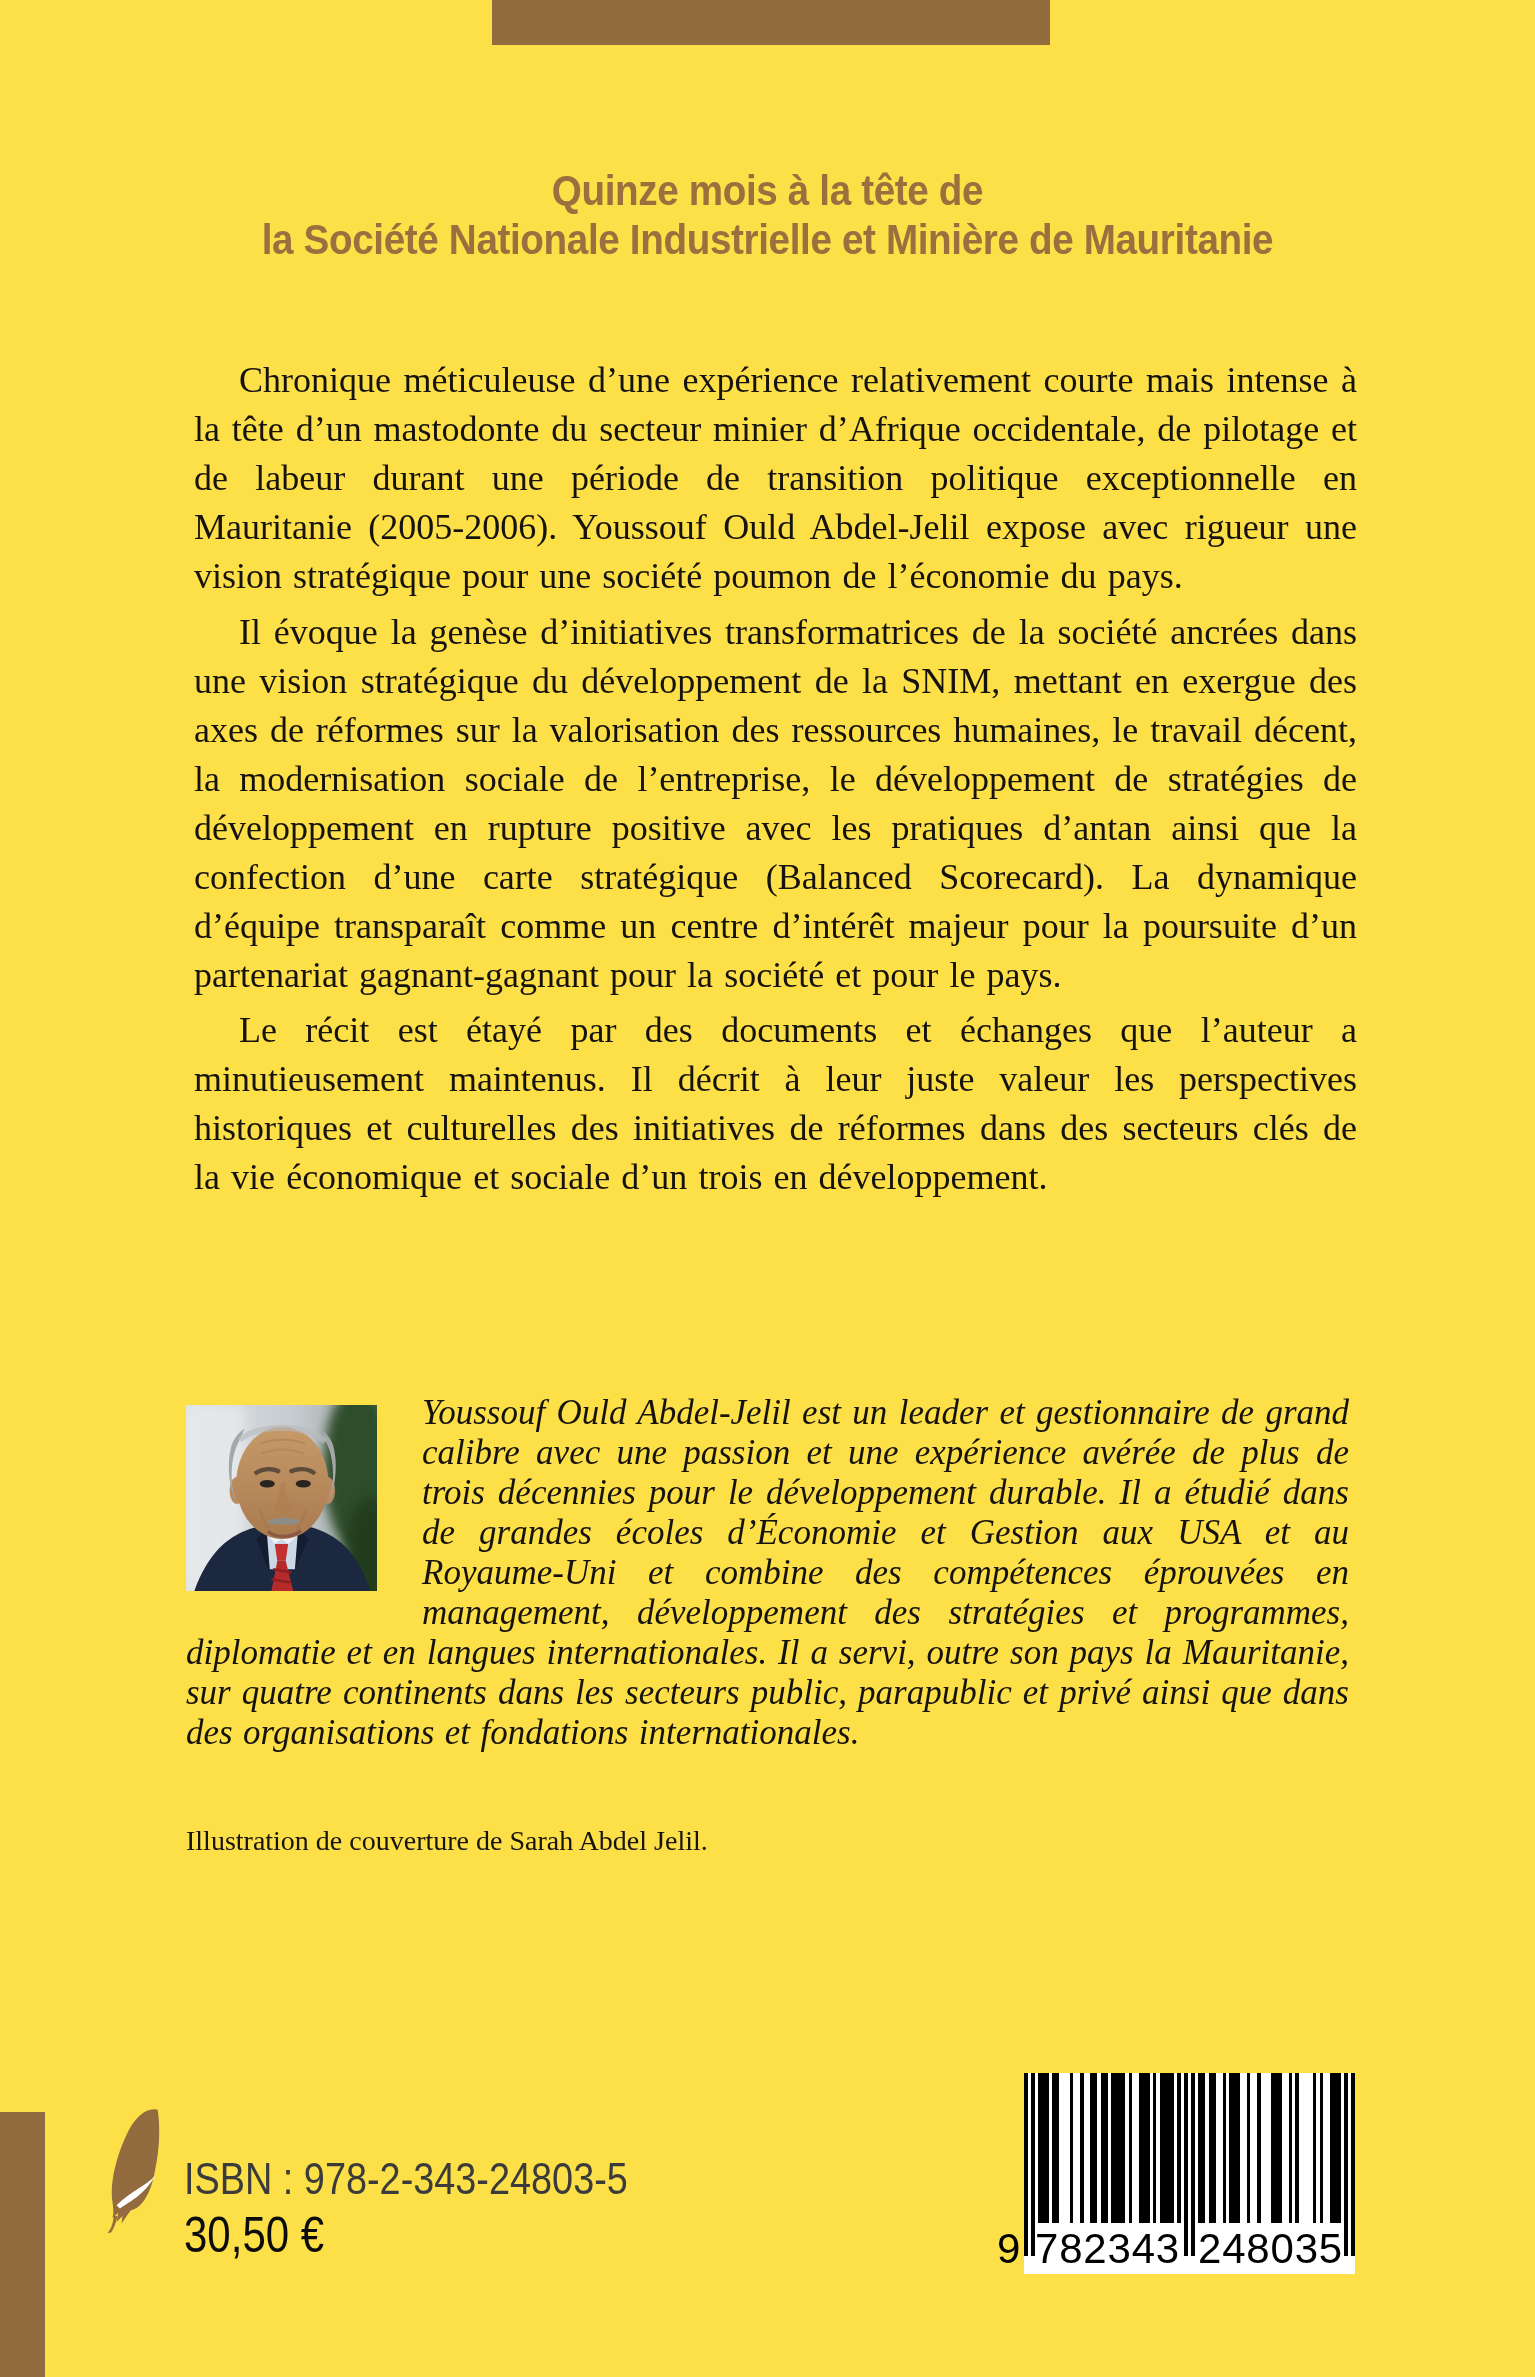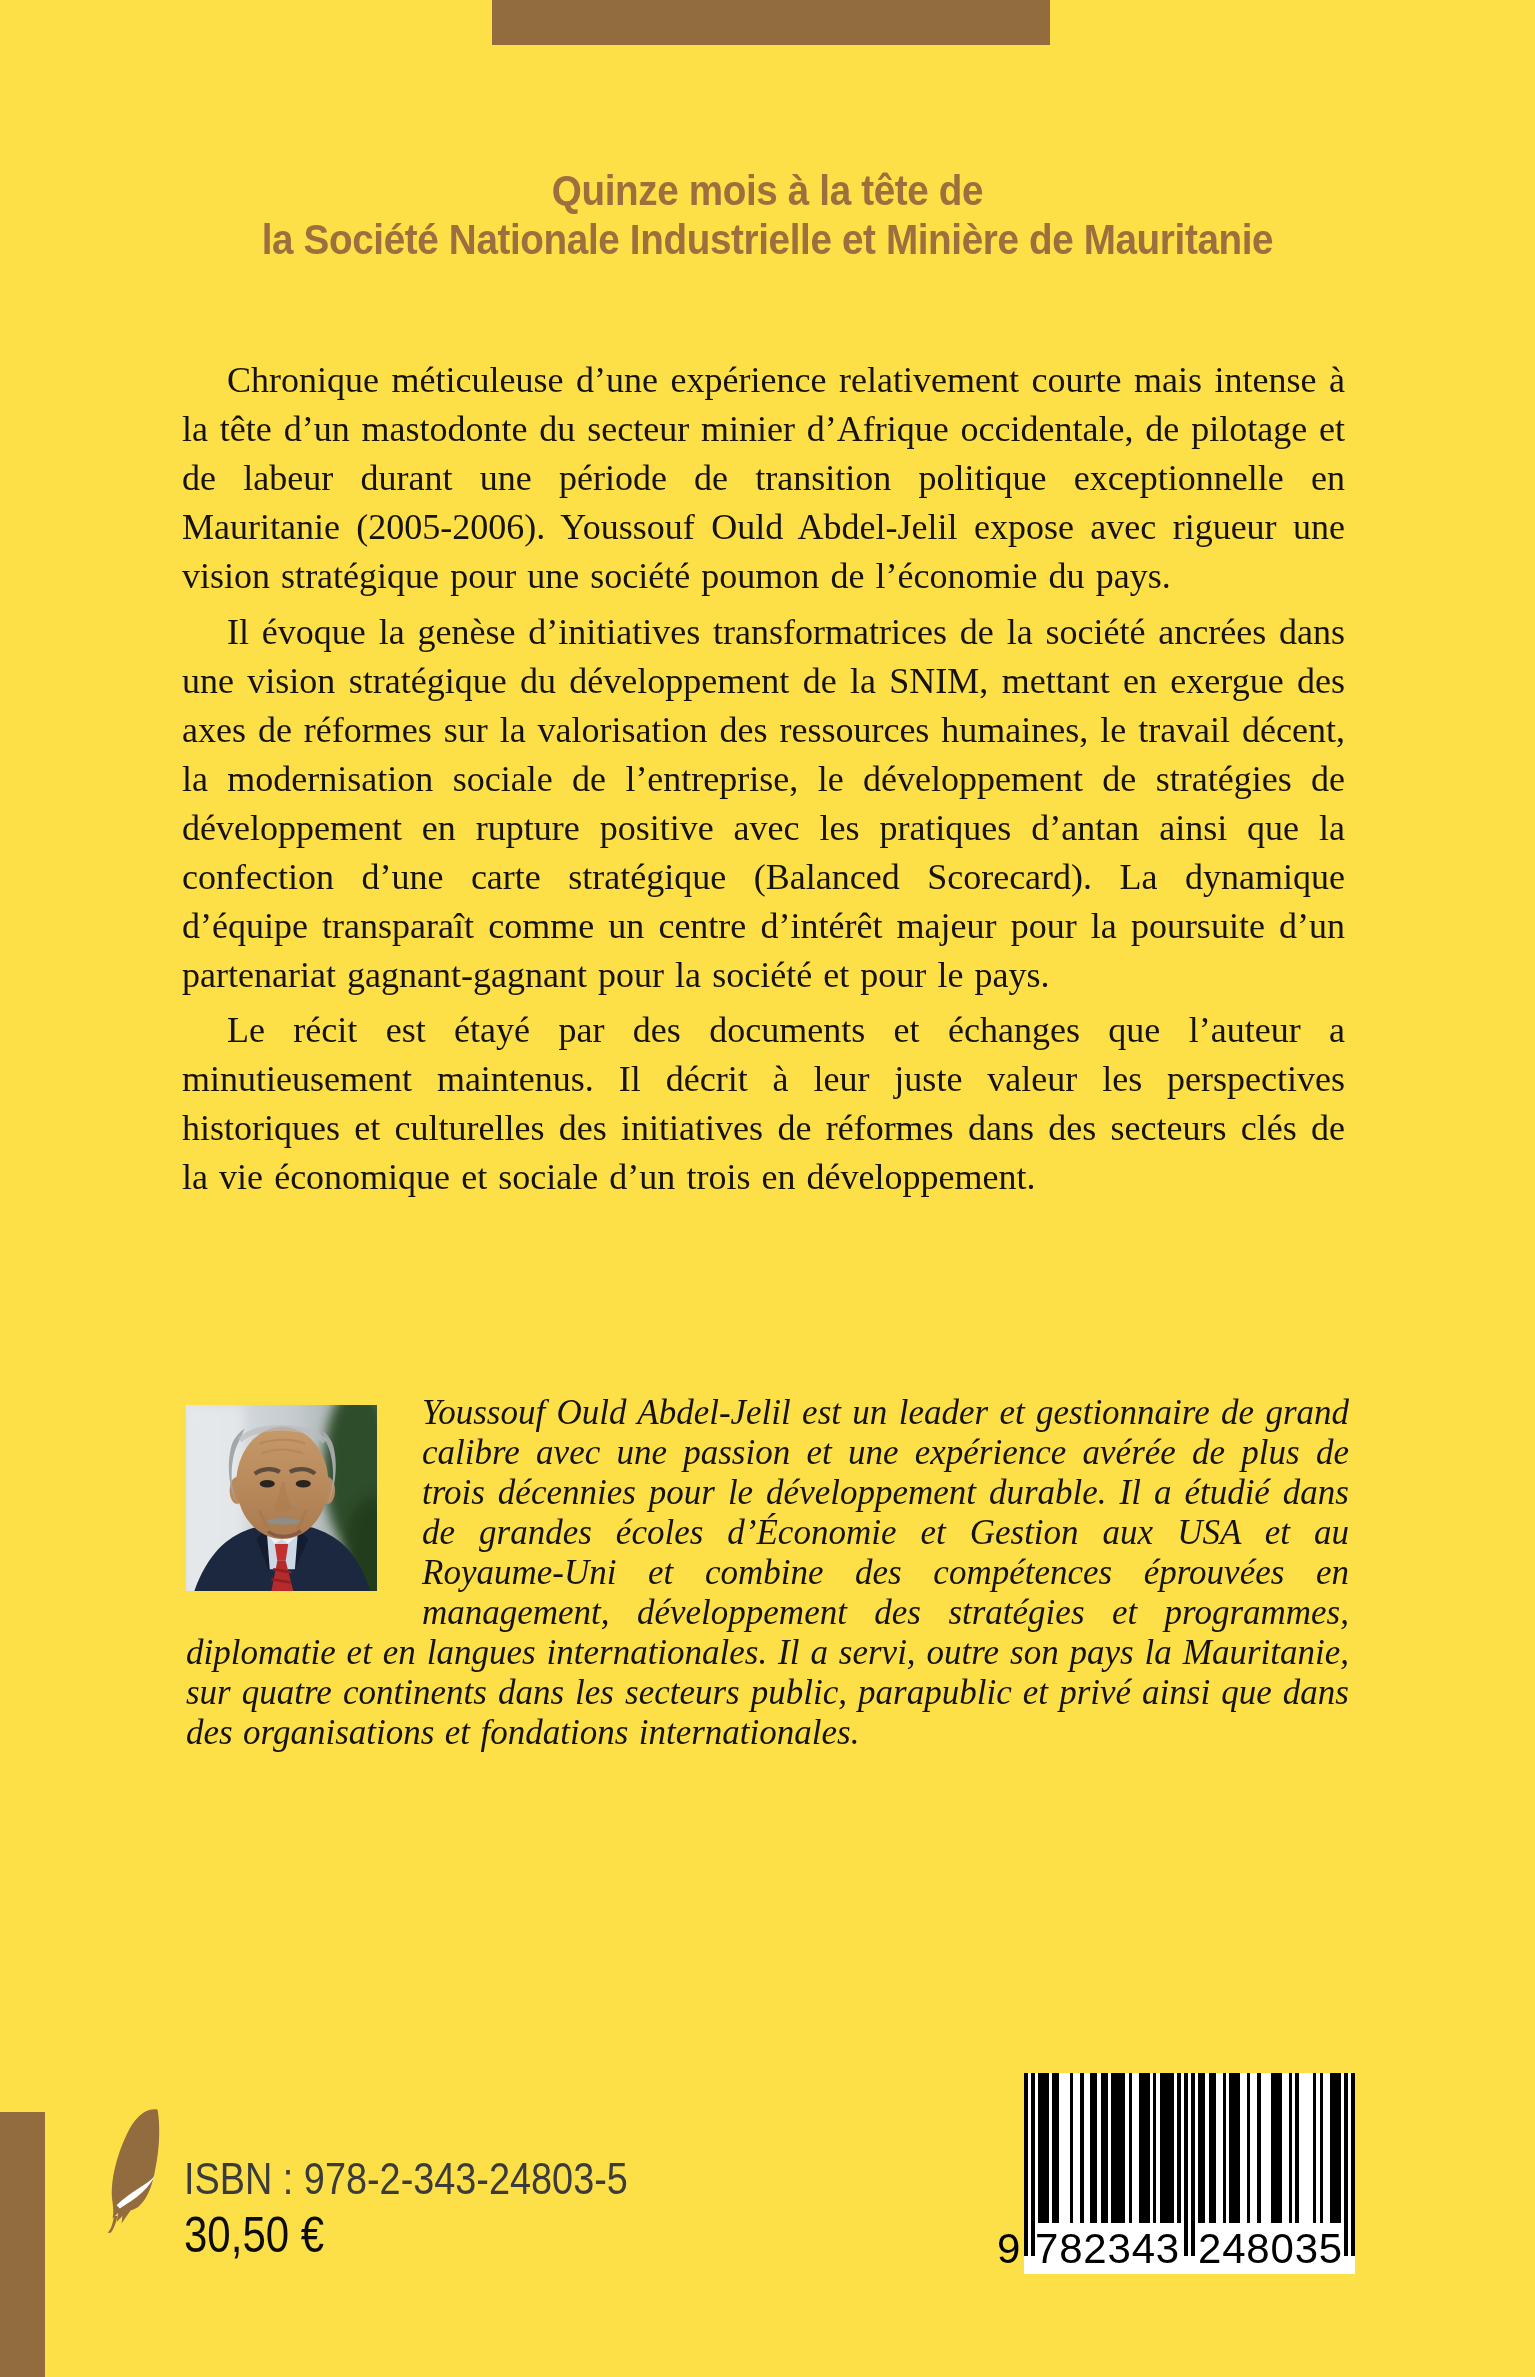--- a/index.html
+++ b/index.html
@@ -5,21 +5,21 @@
   html,body{margin:0;padding:0;background:#ffffff;}
   .page{position:relative;width:1535px;height:2377px;background:#fde047;overflow:hidden;
         font-family:"Liberation Serif",serif;color:#16120e;}
 
   .top-bar{position:absolute;left:492px;top:0;width:558px;height:45px;background:var(--accent,#926b3e);}
 
   .title{position:absolute;left:186px;top:166px;width:1163px;margin:0;text-align:center;
          font-family:"Liberation Sans",sans-serif;font-weight:bold;font-size:42px;line-height:49px;
          color:var(--title,#9b6f3e);transform:scaleX(.92);transform-origin:50% 0;letter-spacing:-0.4px;}
 
-  .synopsis{position:absolute;left:182px;top:356px;width:1163px;}
+  .synopsis{position:absolute;left:194px;top:356px;width:1163px;}
   .synopsis p{margin:0 0 6.7px 0;font-size:36px;line-height:49px;text-align:justify;
               text-indent:45px;word-spacing:2.1px;}
 
   .bio{position:absolute;left:186px;top:1393px;width:1163px;}
   .bio-text{margin:0;font-style:italic;font-size:35px;line-height:40px;text-align:justify;word-spacing:1.7px;}
   .photo{float:left;width:191px;height:186px;margin:11.7px 45px 10px 0;}
   .photo svg{display:block;width:100%;height:100%;}
 
   .credit{position:absolute;left:186px;top:1822px;margin:0;font-size:28px;line-height:37px;color:#17130f;}
 
@@ -105,20 +105,21 @@
         <ellipse cx="140" cy="94" rx="9" ry="4.5" fill="#2a2420"></ellipse>
         <path d="M 114,92 C 111,108 108,118 104,124 C 110,130 121,130 127,123 C 122,116 119,106 118,92 Z" fill="#ad7c4f" opacity="0.55"></path>
         <path d="M 88,126 C 92,136 95,143 99,148 M 143,126 C 139,136 136,143 132,148" stroke="#a5764d" stroke-width="3" fill="none" opacity="0.6"></path>
         <path d="M 96,139 C 105,133 127,133 138,139 C 130,144 103,144 96,139 Z" fill="#8f8d88"></path>
         <path d="M 98,151 C 108,159 126,159 137,150" stroke="#8a5a44" stroke-width="4" fill="none"></path>
       </svg>
     </div>
     <p class="bio-text">Youssouf Ould Abdel-Jelil est un leader et gestionnaire de grand calibre avec une passion et une expérience avérée de plus de trois décennies pour le développement durable. Il a étudié dans de grandes écoles d’Économie et Gestion aux USA et au Royaume-Uni et combine des compétences éprouvées en management, développement des stratégies et programmes, diplomatie et en langues internationales. Il a servi, outre son pays la Mauritanie, sur quatre continents dans les secteurs public, parapublic et privé ainsi que dans des organisations et fondations internationales.</p>
   </section>
 
+  <p class="credit">Illustration de couverture de Sarah Abdel Jelil.</p>
 
   <div class="side-bar"></div>
 
   <svg class="feather" viewBox="0 0 80 150" xmlns="http://www.w3.org/2000/svg">
     <path class="main" d="M 64,3 C 50,0 36,13 27,33 C 15,58 7,90 10,112 C 11,120 12,126 10,133 L 17,126 L 15,137 L 22,130 L 21,139 C 25,133 28,128 32,123 C 46,121 57,100 61,75 C 67,48 67,20 64,3 Z"></path>
     <path d="M 15,117 C 34,99 49,95 61,82 C 48,105 32,112 19,121 Z" fill="#ffffff"></path>
     <path class="main" d="M 12,130 C 10,141 8,147 4,150 L 8,150 C 12,145 14,139 16,130 Z"></path>
   </svg>
 
   <div class="isbn">ISBN : 978-2-343-24803-5</div>

